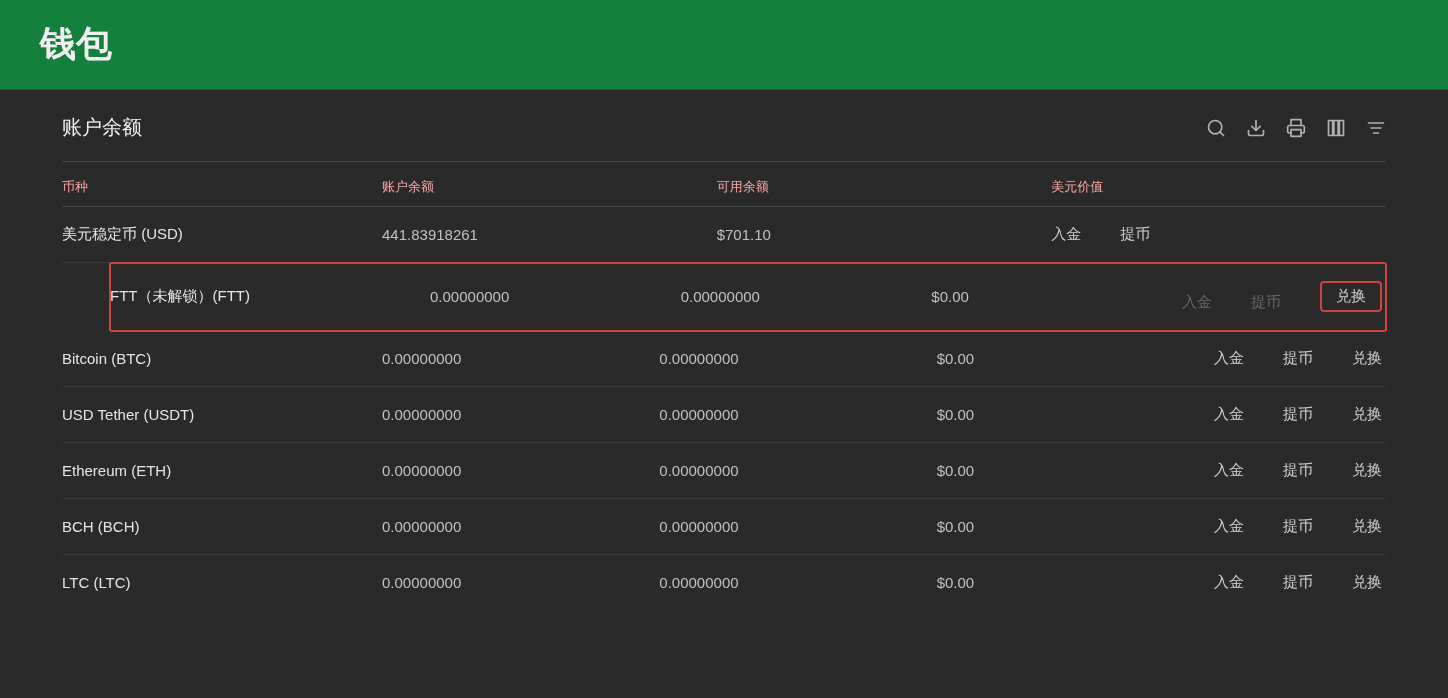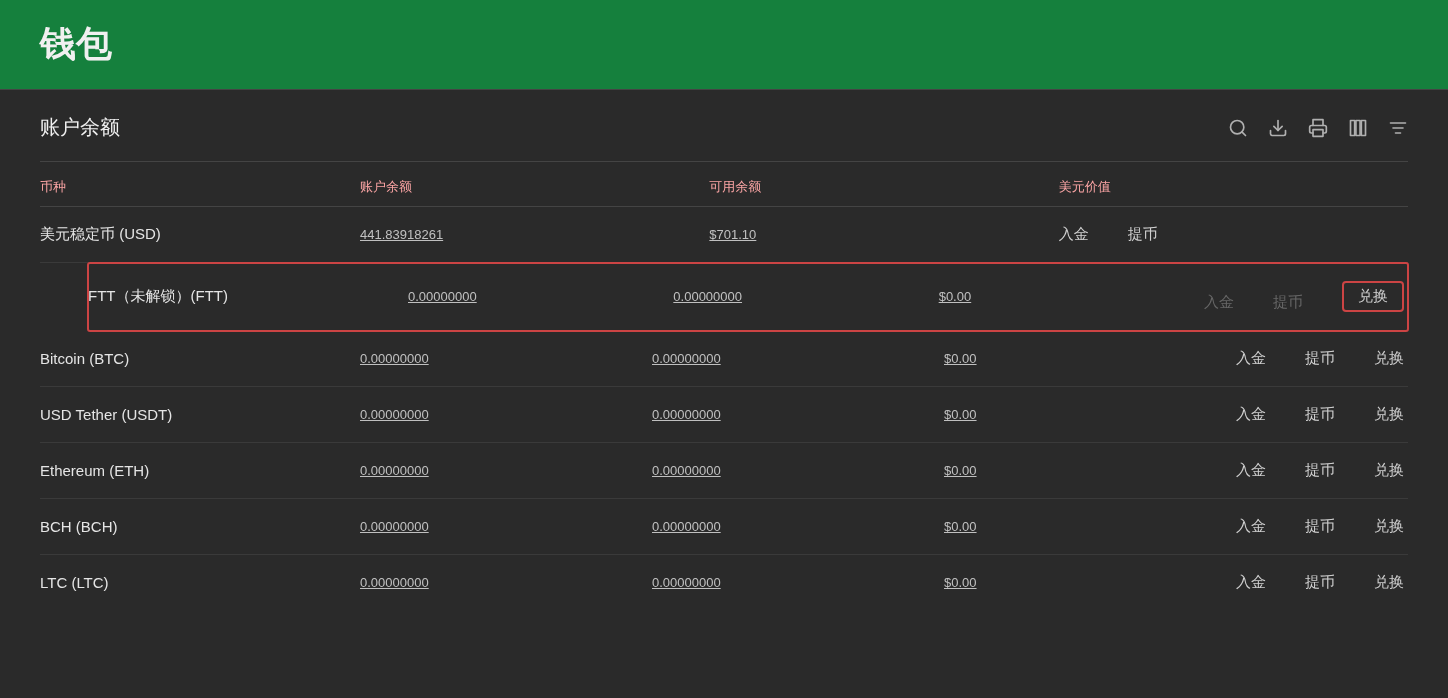--- a/index.html
+++ b/index.html
@@ -23,21 +23,21 @@
       border-bottom: 1px solid #444;
     }
 
     .page-title {
       font-size: 36px;
       font-weight: 600;
       color: #f0f0f0;
     }
 
     .main-content {
-      padding: 0 40px;
+      padding: 0 62px;
     }
 
     .section-header {
       display: flex;
       align-items: center;
       justify-content: space-between;
       padding: 24px 0 20px 0;
       border-bottom: 1px solid #444;
     }
 
@@ -97,23 +97,22 @@
       font-size: 15px;
       color: #d0d0d0;
     }
 
     .cell-name {
       font-size: 15px;
       color: #e5e5e5;
     }
 
     .cell-number {
-      font-size: 13px;
+      font-size: 15px;
       color: #c0c0c0;
-      text-decoration: underline;
     }
 
     .actions-cell {
       display: flex;
       align-items: flex-end;
       gap: 39px;
       padding-right: 4px;
     }
 
     .action-btn {

